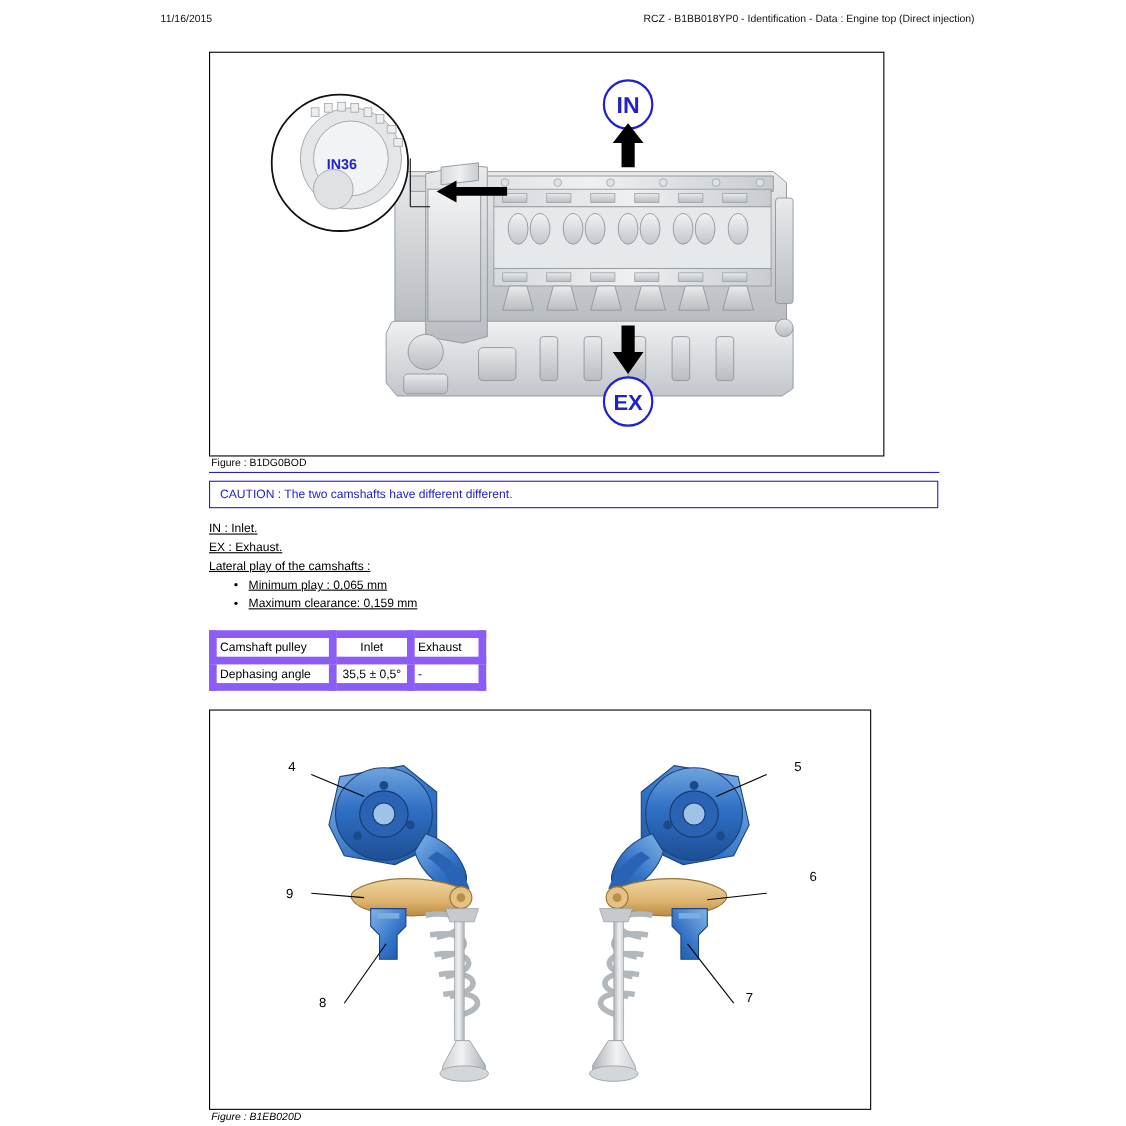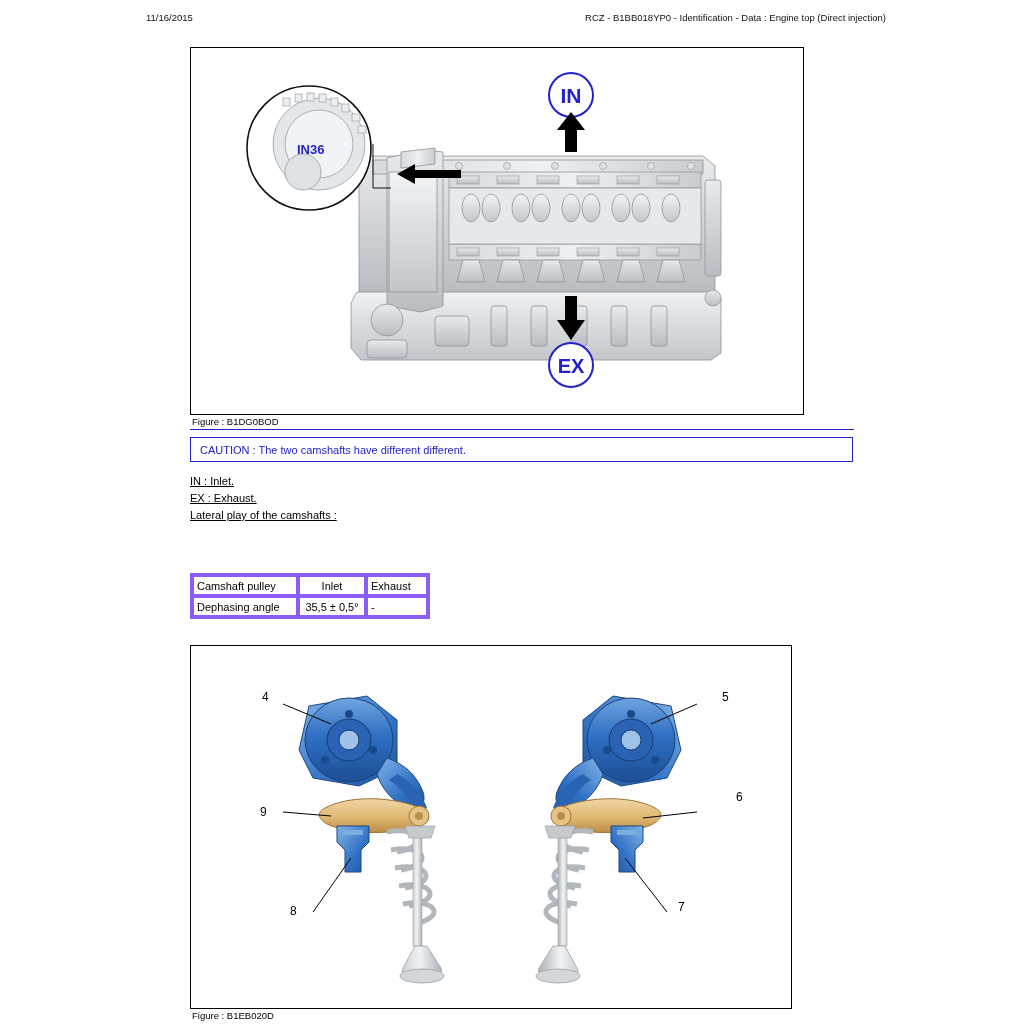--- a/index.html
+++ b/index.html
@@ -107,21 +107,21 @@
 
   
   .spec-table {
     position: absolute;
     left: 190px;
     top: 573px;
     border-collapse: collapse;
     font-size: 11px;
   }
   .spec-table td {
-    border: 4px solid #8b5cf6;
+    border: 7px solid #8b5cf6;
     padding: 1px 3px;
     height: 15px;
     vertical-align: middle;
     white-space: nowrap;
   }
   .col-a { width: 96px; }
   .col-b { width: 58px; text-align: center; }
   .col-c { width: 52px; }
 
   
@@ -133,20 +133,21 @@
     height: 362px;
     border: 1px solid #000;
     background: #fff;
     overflow: hidden;
   }
   .fig2-caption {
     position: absolute;
     left: 192px;
     top: 1010px;
     font-size: 9.5px;
+    font-style: italic;
   }
 
   
   .callout {
     position: absolute;
     font-size: 12px;
     color: #000;
   }
 
   svg { display: block; }
@@ -304,20 +305,24 @@
 <div class="fig1-caption">Figure : B1DG0BOD</div>
 <div class="fig1-rule"></div>
 
 <div class="caution-box"></div>
 <div class="caution-text">CAUTION : The two camshafts have different different.</div>
 
 <div class="body-text">
   <div>IN : Inlet.</div>
   <div>EX : Exhaust.</div>
   <div>Lateral play of the camshafts :</div>
+  <ul class="bullets">
+    <li>Minimum play : 0,065 mm</li>
+    <li>Maximum clearance: 0,159 mm</li>
+  </ul>
 </div>
 
 <table class="spec-table">
   <tbody>
       <tr>
     <td class="col-a">Camshaft pulley</td>
     <td class="col-b">Inlet</td>
     <td class="col-c">Exhaust</td>
   </tr>
   <tr>

